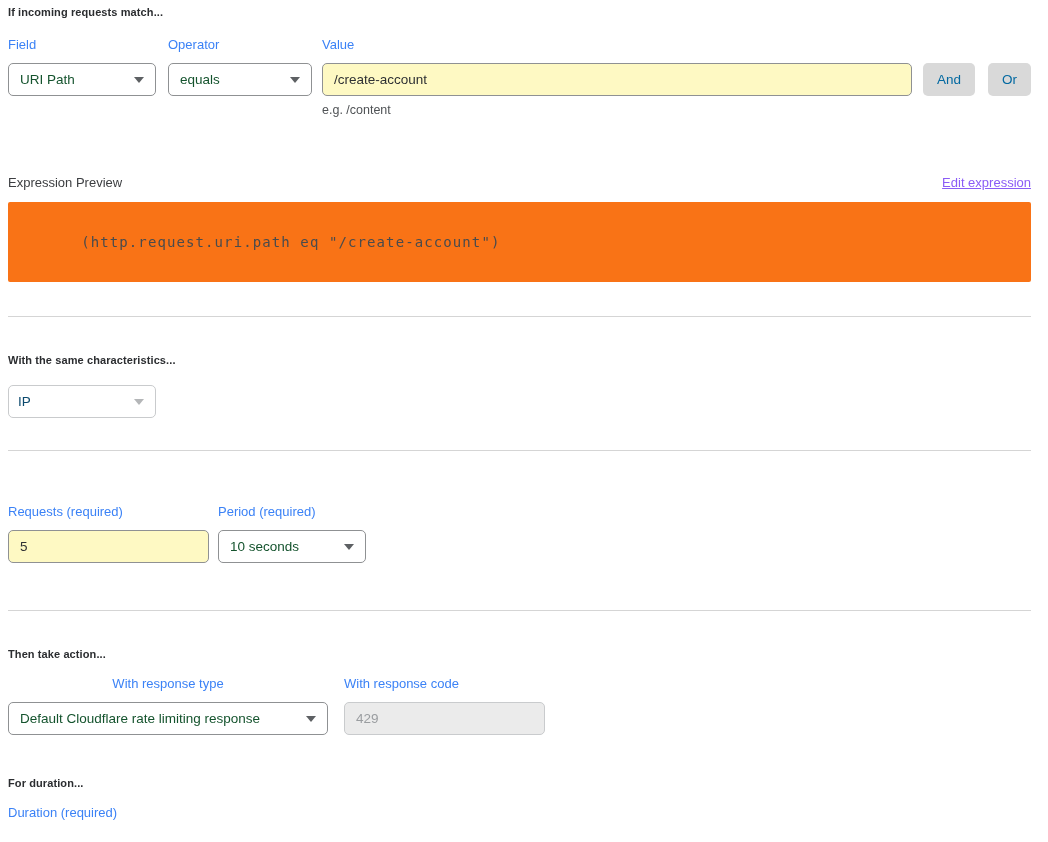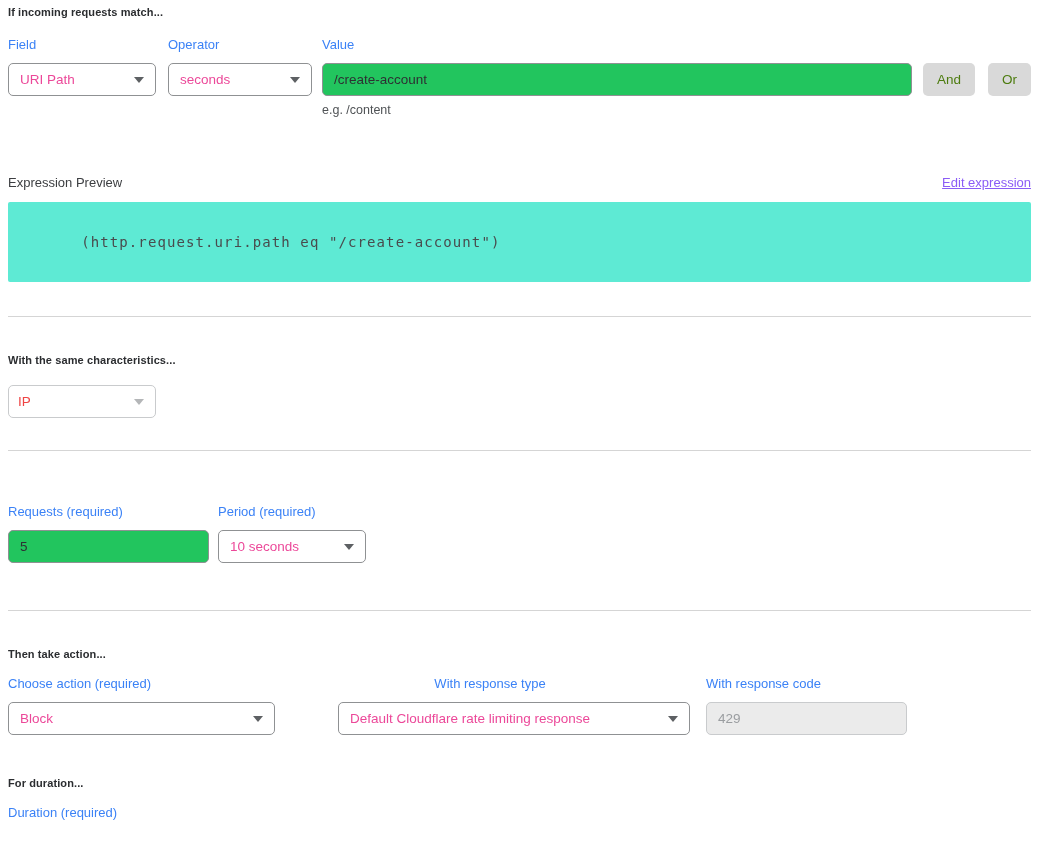--- a/index.html
+++ b/index.html
@@ -27,65 +27,65 @@
 
   .control {
     height: 33px;
     border: 1px solid #8f9193;
     border-radius: 5px;
     background: #ffffff;
     display: flex;
     align-items: center;
     padding: 0 11px;
     font-size: 13.5px;
-    color: #ec4899;
+    color: #14532d;
   }
   .select { justify-content: space-between; cursor: pointer; }
   .chev {
     width: 0; height: 0;
     border-left: 5px solid transparent;
     border-right: 5px solid transparent;
     border-top: 6px solid #5d6063;
     margin-left: 8px;
     flex: 0 0 auto;
   }
-  .select.disabled { border-color: #c9cbcd; color: #ef4444; cursor: default; padding-left: 9px; }
+  .select.disabled { border-color: #c9cbcd; color: #0c4a6e; cursor: default; padding-left: 9px; }
   .select.disabled .chev { border-top-color: #b4b6b8; }
 
   input.text-input {
     height: 33px;
     width: 100%;
     border: 1px solid #8f9193;
     border-radius: 5px;
     padding: 0 11px;
     font-size: 13.5px;
     color: #2e3033;
     font-family: "Liberation Sans", "DejaVu Sans", sans-serif;
     outline: none;
-    background: #22c55e;
+    background: #fef9c3;
   }
   input.text-input:disabled {
     background: #ebebeb;
     border-color: #c9cbcd;
     color: #9a9da0;
   }
 
   .fields-row { display: flex; align-items: flex-start; }
   .col-field { width: 148px; margin-right: 12px; flex: 0 0 auto; }
   .col-operator { width: 144px; margin-right: 10px; flex: 0 0 auto; }
   .col-value { flex: 1 1 auto; }
   .helper { font-size: 12.5px; color: #4f5255; margin-top: 7px; }
 
   .btn-group { display: flex; margin-top: 26px; margin-left: 11px; flex: 0 0 auto; }
   .gray-btn {
     height: 33px;
     border: none;
     border-radius: 5px;
     background: #d9d9d9;
-    color: #4d7c0f;
+    color: #0369a1;
     font-size: 13.5px;
     font-family: "Liberation Sans", "DejaVu Sans", sans-serif;
     padding: 0 14px;
     cursor: pointer;
   }
   .gray-btn + .gray-btn { margin-left: 13px; }
 
   .expr-header {
     margin-top: 58px;
     display: flex;
@@ -94,21 +94,21 @@
   }
   .expr-label { font-size: 13px; color: #3c3e41; }
   a.edit-link {
     font-size: 13px;
     color: #8b5cf6;
     text-decoration: underline;
     cursor: pointer;
   }
   .code-box {
     margin-top: 12px;
-    background: #5eead4;
+    background: #f97316;
     border-radius: 2px;
     padding: 16px;
     font-family: "DejaVu Sans Mono", "Liberation Mono", monospace;
     font-size: 14px;
     letter-spacing: 1.1px;
     color: #494b4d;
     white-space: pre;
   }
 
   .divider { border: none; border-top: 1px solid #d5d5d5; }
@@ -118,21 +118,21 @@
 
   .sec-pad { padding-top: 37px; }
   .title-gap { margin-top: 19px; }
   .title-gap-sm { margin-top: 16px; }
 
   .inline-row { display: flex; align-items: flex-start; }
 
   .w-select-sm { width: 148px; }
   .w-input-req { width: 135px; }
   .w-action { width: 267px; }
-  .w-resptype { width: 352px; margin-left: 48px; }
+  .w-resptype { width: 320px; }
   .w-respcode { width: 163px; }
 
   .mr-9 { margin-right: 9px; }
   .mr-15 { margin-right: 15px; }
   .mr-16 { margin-right: 16px; text-align: center; }
 
   .duration-title { margin-top: 42px; }
 </style>
 </head>
 <body>
@@ -147,21 +147,21 @@
         <div class="field-label">Field</div>
         <div class="control select">
           <span>URI Path</span>
           <span class="chev"></span>
         </div>
       </div>
 
       <div class="col-operator">
         <div class="field-label">Operator</div>
         <div class="control select">
-          <span>seconds</span>
+          <span>equals</span>
           <span class="chev"></span>
         </div>
       </div>
 
       <div class="col-value">
         <div class="field-label">Value</div>
         <input class="text-input" type="text" value="/create-account" style="">
         <div class="helper">e.g. /content</div>
       </div>
 
@@ -209,27 +209,20 @@
       </div>
     </div>
   </section>
 
   <hr class="divider d3">
 
   <section class="sec-pad">
     <h2 class="section-title">Then take action...</h2>
 
     <div class="inline-row title-gap-sm">
-      <div class="mr-15">
-        <div class="field-label">Choose action (required)</div>
-        <div class="control select w-action">
-          <span>Block</span>
-          <span class="chev"></span>
-        </div>
-      </div>
       <div class="mr-16">
         <div class="field-label">With response type</div>
         <div class="control select w-resptype">
           <span>Default Cloudflare rate limiting response</span>
           <span class="chev"></span>
         </div>
       </div>
       <div>
         <div class="field-label">With response code</div>
         <input class="text-input w-respcode" type="text" disabled="" value="429" style="">

